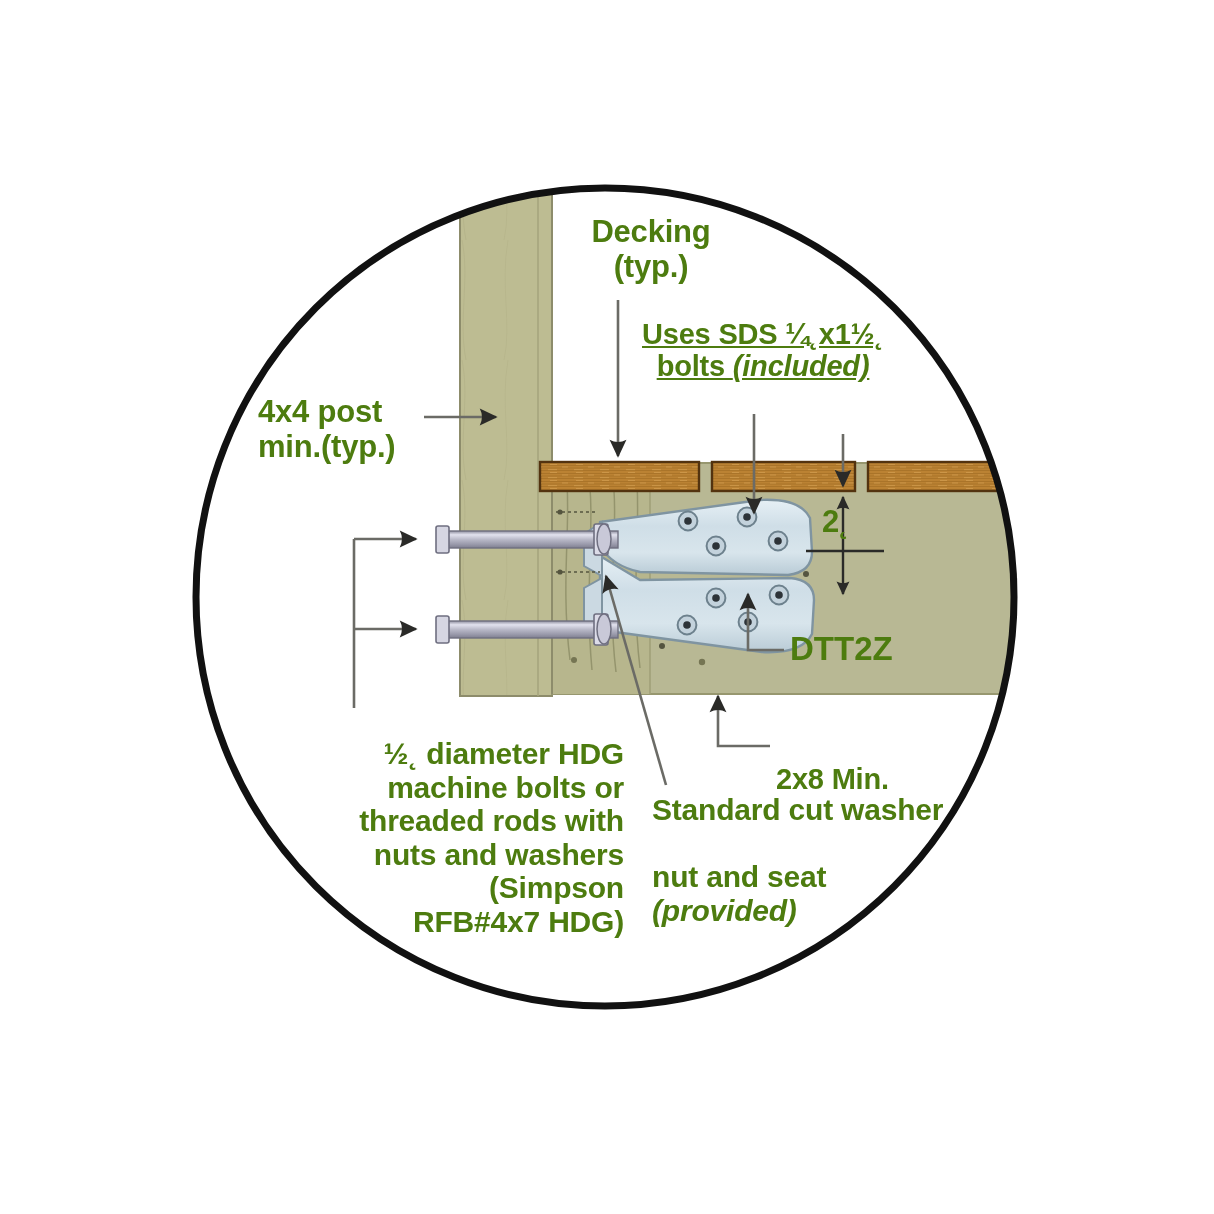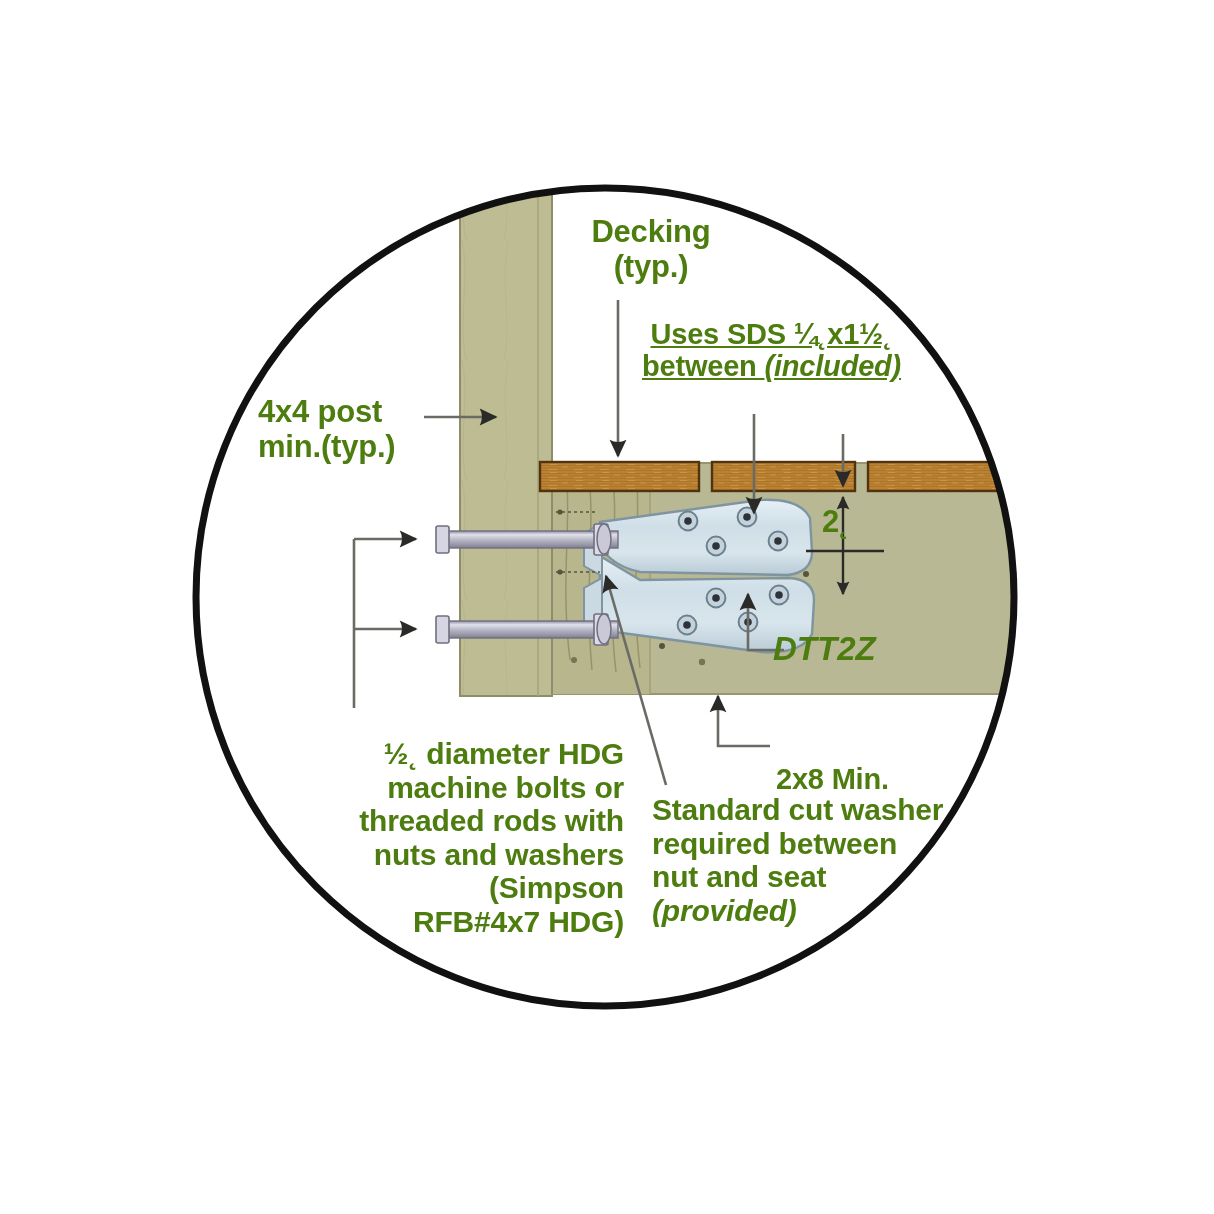--- a/index.html
+++ b/index.html
@@ -34,21 +34,21 @@
     font-weight: bold;
     line-height: 1.12;
     white-space: pre;
     letter-spacing: -0.2px;
   }
   .lbl .ital { font-style: italic; }
   .lbl-decking   { left: 556px; top: 215px;  font-size: 31px; text-align: center; width: 190px;}
   .lbl-sds       { left: 642px; top: 318px;  font-size: 29px; text-align: center; text-decoration: underline; }
   .lbl-post      { left: 258px; top: 395px;  font-size: 31px; text-align: left; }
   .lbl-dim2      { left: 822px; top: 505px;  font-size: 31px; }
-  .lbl-dtt2z     { left: 773px; top: 631px;  font-size: 33px; letter-spacing: 0px; font-style: italic;}
+  .lbl-dtt2z     { left: 790px; top: 631px;  font-size: 33px; letter-spacing: 0px;}
   .lbl-2x8       { left: 776px; top: 763px;  font-size: 29px; }
   .lbl-bolts     { left: 236px; top: 717px;  font-size: 30px; text-align: right; width: 388px; margin-top: 20px; }
   .lbl-washer    { left: 652px; top: 793px;  font-size: 30px; text-align: left; }
 </style>
 </head>
 <body>
 
 <div id="stage">
 
   <svg id="detail-svg" viewBox="0 0 1214 1214">
@@ -241,27 +241,27 @@
     <g stroke="#2a2a28" stroke-width="2.4" fill="none">
       <line x1="806" y1="551" x2="884" y2="551"></line>
       <line x1="843" y1="551" x2="843" y2="497" marker-end="url(#arrHeadSm)"></line>
       <line x1="843" y1="551" x2="843" y2="594" marker-end="url(#arrHeadSm)"></line>
     </g>
 
   </svg>
 
   <div class="lbl lbl-decking"><span>Decking</span><br><span>(typ.)</span></div>
 
-  <div class="lbl lbl-sds"><span>Uses SDS ¼˛x1½˛</span><br><span>between </span><span class="ital">(included)</span></div>
+  <div class="lbl lbl-sds"><span>Uses SDS ¼˛x1½˛</span><br><span>bolts </span><span class="ital">(included)</span></div>
 
   <div class="lbl lbl-post"><span>4x4 post</span><br><span>min.(typ.)</span></div>
 
   <div class="lbl lbl-dim2">2˛</div>
 
   <div class="lbl lbl-dtt2z">DTT2Z</div>
 
   <div class="lbl lbl-2x8">2x8 Min.</div>
 
   <div class="lbl lbl-bolts"><span>½˛ diameter HDG</span><br><span>machine bolts or</span><br><span>threaded rods with</span><br><span>nuts and washers</span><br><span>(Simpson</span><br><span>RFB#4x7 HDG)</span></div>
 
-  <div class="lbl lbl-washer"><span>Standard cut washer</span><br><span>required between</span><br><span>nut and seat</span><br><span class="ital">(provided)</span></div>
+  <div class="lbl lbl-washer"><span>Standard cut washer</span><br><br><span>nut and seat</span><br><span class="ital">(provided)</span></div>
 
 </div>
 
 </body></html>

